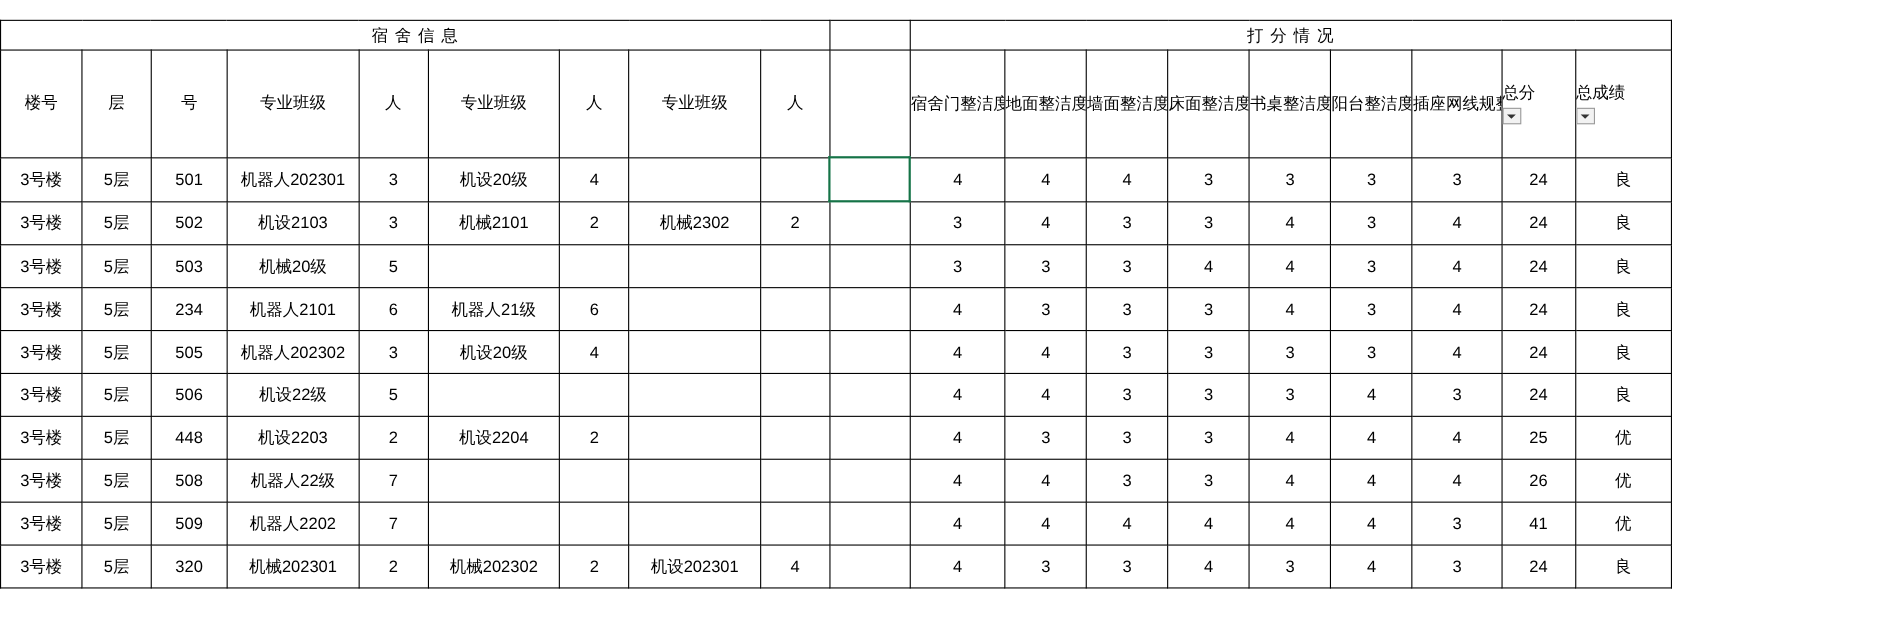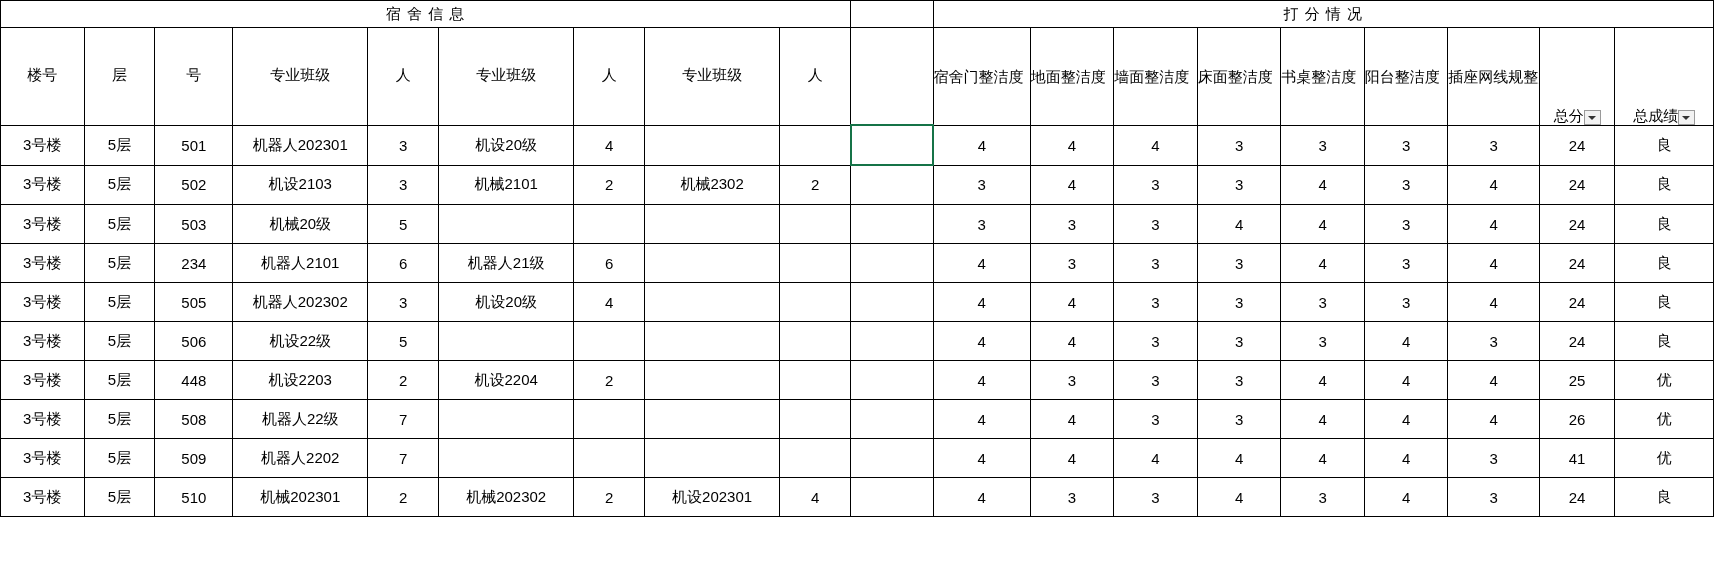--- a/index.html
+++ b/index.html
@@ -11,21 +11,22 @@
     width: 1714px;
     height: 571px;
     font-family: "Liberation Sans", sans-serif;
     font-size: 15px;
     color: #000000;
     overflow: hidden;
   }
   table.sheet {
     border-collapse: collapse;
     table-layout: fixed;
-    width: 1714px;
+    width: 1520px;
+    margin-top: 18px;
   }
   table.sheet td, table.sheet th {
     border: 1px solid #000000;
     font-weight: normal;
     text-align: center;
     vertical-align: middle;
     padding: 0;
     font-size: 15px;
     overflow: hidden;
     white-space: nowrap;
@@ -82,21 +83,22 @@
     content: "";
     position: absolute;
     left: 3px;
     top: 5px;
     border-left: 4px solid transparent;
     border-right: 4px solid transparent;
     border-top: 4px solid #333333;
   }
   .hdr-inner {
     display: flex;
-    align-items: flex-end;
+    flex-direction: column;
+    align-items: flex-start;
     justify-content: center;
     height: 100%;
   }
   .hdr-text { display: block; }
   .footnote {
     height: 30px;
     line-height: 30px;
     font-size: 14px;
     padding-left: 6px;
     text-align: left;
@@ -362,21 +364,21 @@
     <td>4</td>
     <td>4</td>
     <td>3</td>
     <td>41</td>
     <td>优</td>
   </tr>
 
   <tr class="data-row">
     <td>3号楼</td>
     <td>5层</td>
-    <td>510</td>
+    <td>320</td>
     <td>机械202301</td>
     <td>2</td>
     <td>机械202302</td>
     <td>2</td>
     <td>机设202301</td>
     <td>4</td>
     <td class="blankcol"></td>
     <td>4</td>
     <td>3</td>
     <td>3</td>

